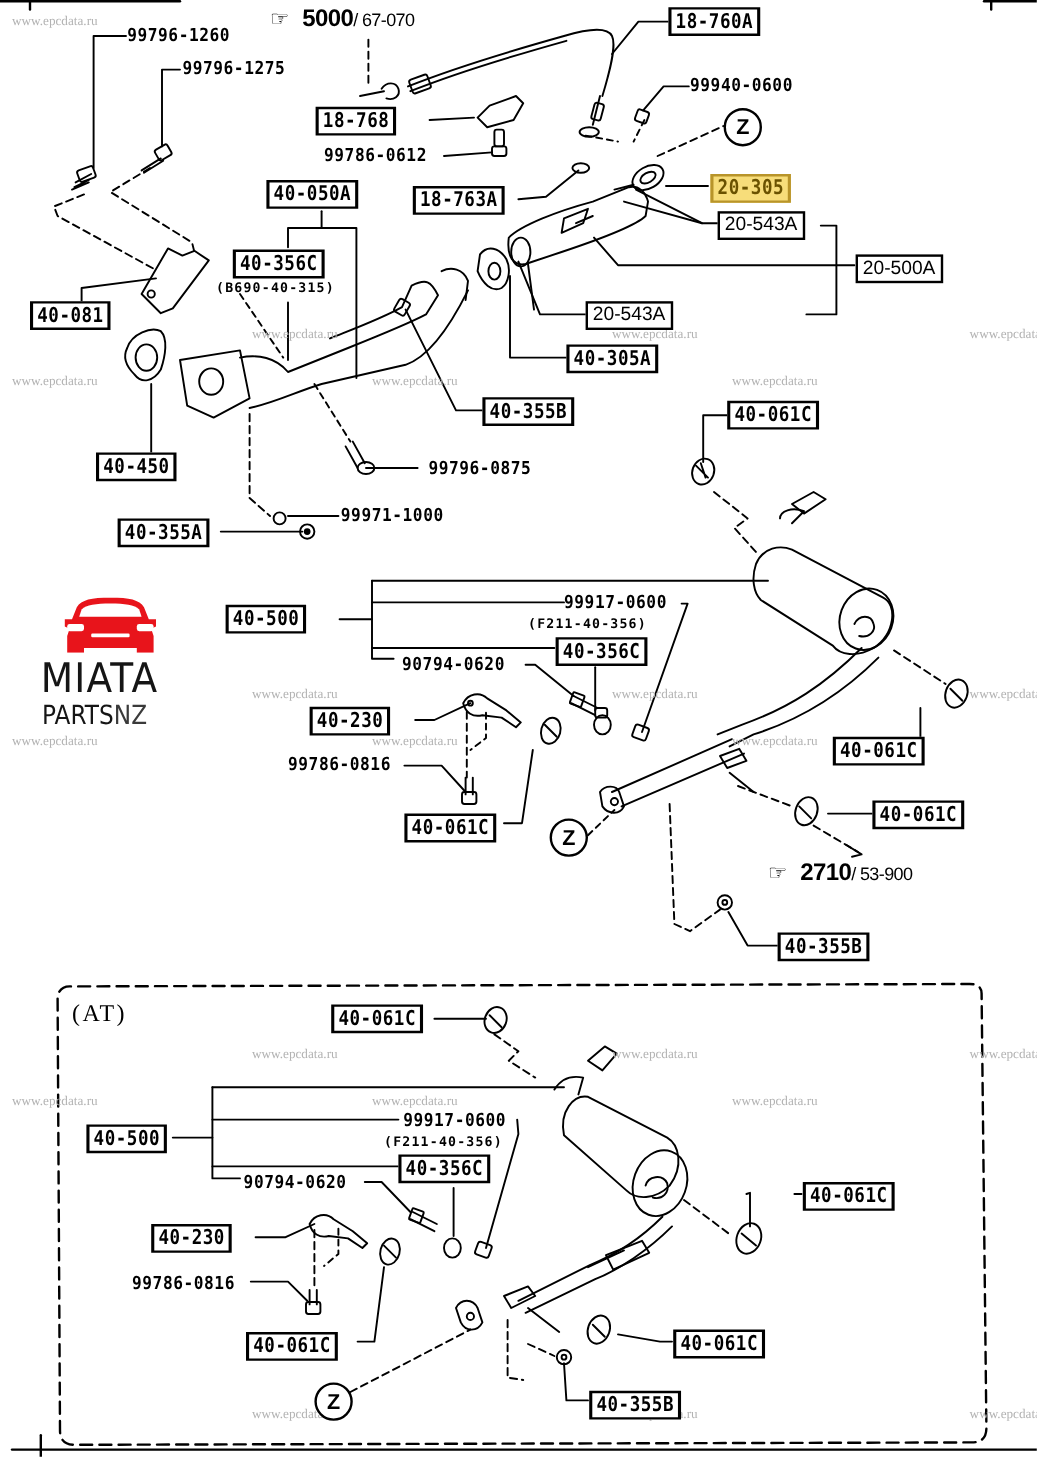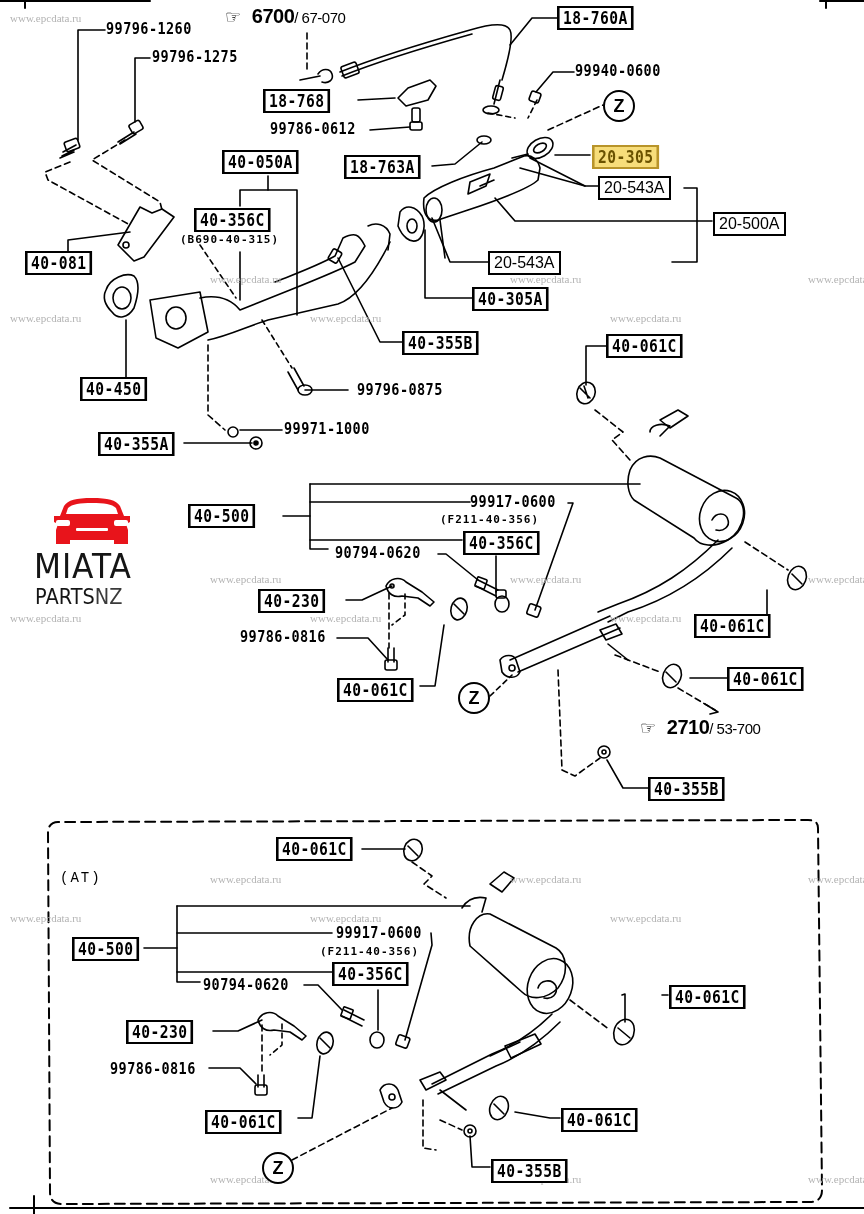--- a/index.html
+++ b/index.html
@@ -9,21 +9,21 @@
   .lbl { position: absolute; font-family: "DejaVu Sans Mono", monospace; font-weight: bold; white-space: nowrap; letter-spacing: 0.5px; line-height: 1; }
   .boxed { border: 2px solid #000; border-left-width: 3px; border-right-width: 3px; padding: 2px 4px 1px 4px; font-size: 17px; background: #fff; transform: scaleX(0.86); transform-origin: left center; }
   .boxed-thin { border: 2px solid #000; padding: 2px 4px; font-family: "Liberation Sans", sans-serif; font-weight: normal; font-size: 16px; background: #fff; letter-spacing: 0; }
   .plain { font-size: 15px; transform: scaleX(0.9); transform-origin: left center; }
   .small { font-size: 11px; font-weight: bold; letter-spacing: 1px; }
   .ref-big { font-family: "Liberation Sans", sans-serif; font-weight: bold; font-size: 20px; letter-spacing: -0.5px; }
   .ref-small { font-family: "Liberation Sans", sans-serif; font-weight: normal; font-size: 15px; letter-spacing: -0.5px; }
   .hl { background: #f7dd7a; border-color: #b8942a; color: #6a5200; }
   .wm { position: absolute; font-family: Liberation Serif, serif; font-size: 11px; color: #b3b3b3; white-space: nowrap; }
   .zc { position: absolute; width: 28px; height: 28px; border: 2px solid #000; border-radius: 50%; text-align: center; font-family: "Liberation Sans", sans-serif; font-weight: bold; font-size: 18px; line-height: 28px; background: #fff; }
-  .at { position: absolute; font-family: Liberation Mono, monospace; font-size: 14px; letter-spacing: 2px; margin-top: 36px; }
+  .at { position: absolute; font-family: Liberation Serif, serif; font-size: 20px; letter-spacing: 2px; }
   #logo { position: absolute; left: 32px; top: 498px; width: 118px; }
   #logo .t1 { font-family: "DejaVu Sans", sans-serif; font-size: 34px; letter-spacing: 1px; color: #151515; position: absolute; left: 2px; top: 48px; transform: scaleX(0.92); transform-origin: left top; }
   #logo .t2 { font-family: "DejaVu Sans", sans-serif; font-size: 22px; color: #151515; position: absolute; left: 3px; top: 86px; transform: scaleX(0.88); transform-origin: left top; }
   #logo .t2 .nz { color: #3a3a3a; font-weight: normal; }
 </style>
 </head>
 <body>
 
 <div id="stage">
 
@@ -361,25 +361,25 @@
     <rect x="14" y="22" width="14" height="6" rx="2" fill="#fff"></rect>
     <rect x="72" y="22" width="14" height="6" rx="2" fill="#fff"></rect>
     <rect x="34" y="30" width="32" height="3" rx="1" fill="#fff"></rect>
   </svg>
   <span class="t1">MIATA</span>
   <span class="t2"><span>PARTS</span><span class="nz">NZ</span></span>
 </div>
 
 <div class="lbl" style="left:225px;top:6px">
   <span style="font-family:'DejaVu Sans',sans-serif;font-size:18px;font-weight:normal">☞</span>
-  <span class="ref-big">6700</span><span class="ref-small">/ 67-070</span>
+  <span class="ref-big">5000</span><span class="ref-small">/ 67-070</span>
 </div>
 <div class="lbl" style="left:640px;top:717px">
   <span style="font-family:'DejaVu Sans',sans-serif;font-size:18px;font-weight:normal">☞</span>
-  <span class="ref-big">2710</span><span class="ref-small">/ 53-700</span>
+  <span class="ref-big">2710</span><span class="ref-small">/ 53-900</span>
 </div>
 
 <div class="zc" style="left:603px;top:90px">Z</div>
 <div class="zc" style="left:458px;top:682px">Z</div>
 <div class="zc" style="left:262px;top:1152px">Z</div>
 
 <span class="lbl plain" style="left:106px;top:22px">99796-1260</span>
 <span class="lbl plain" style="left:152px;top:50px">99796-1275</span>
 <span class="lbl boxed" style="left:263px;top:89px">18-768</span>
 <span class="lbl plain" style="left:270px;top:122px">99786-0612</span>

